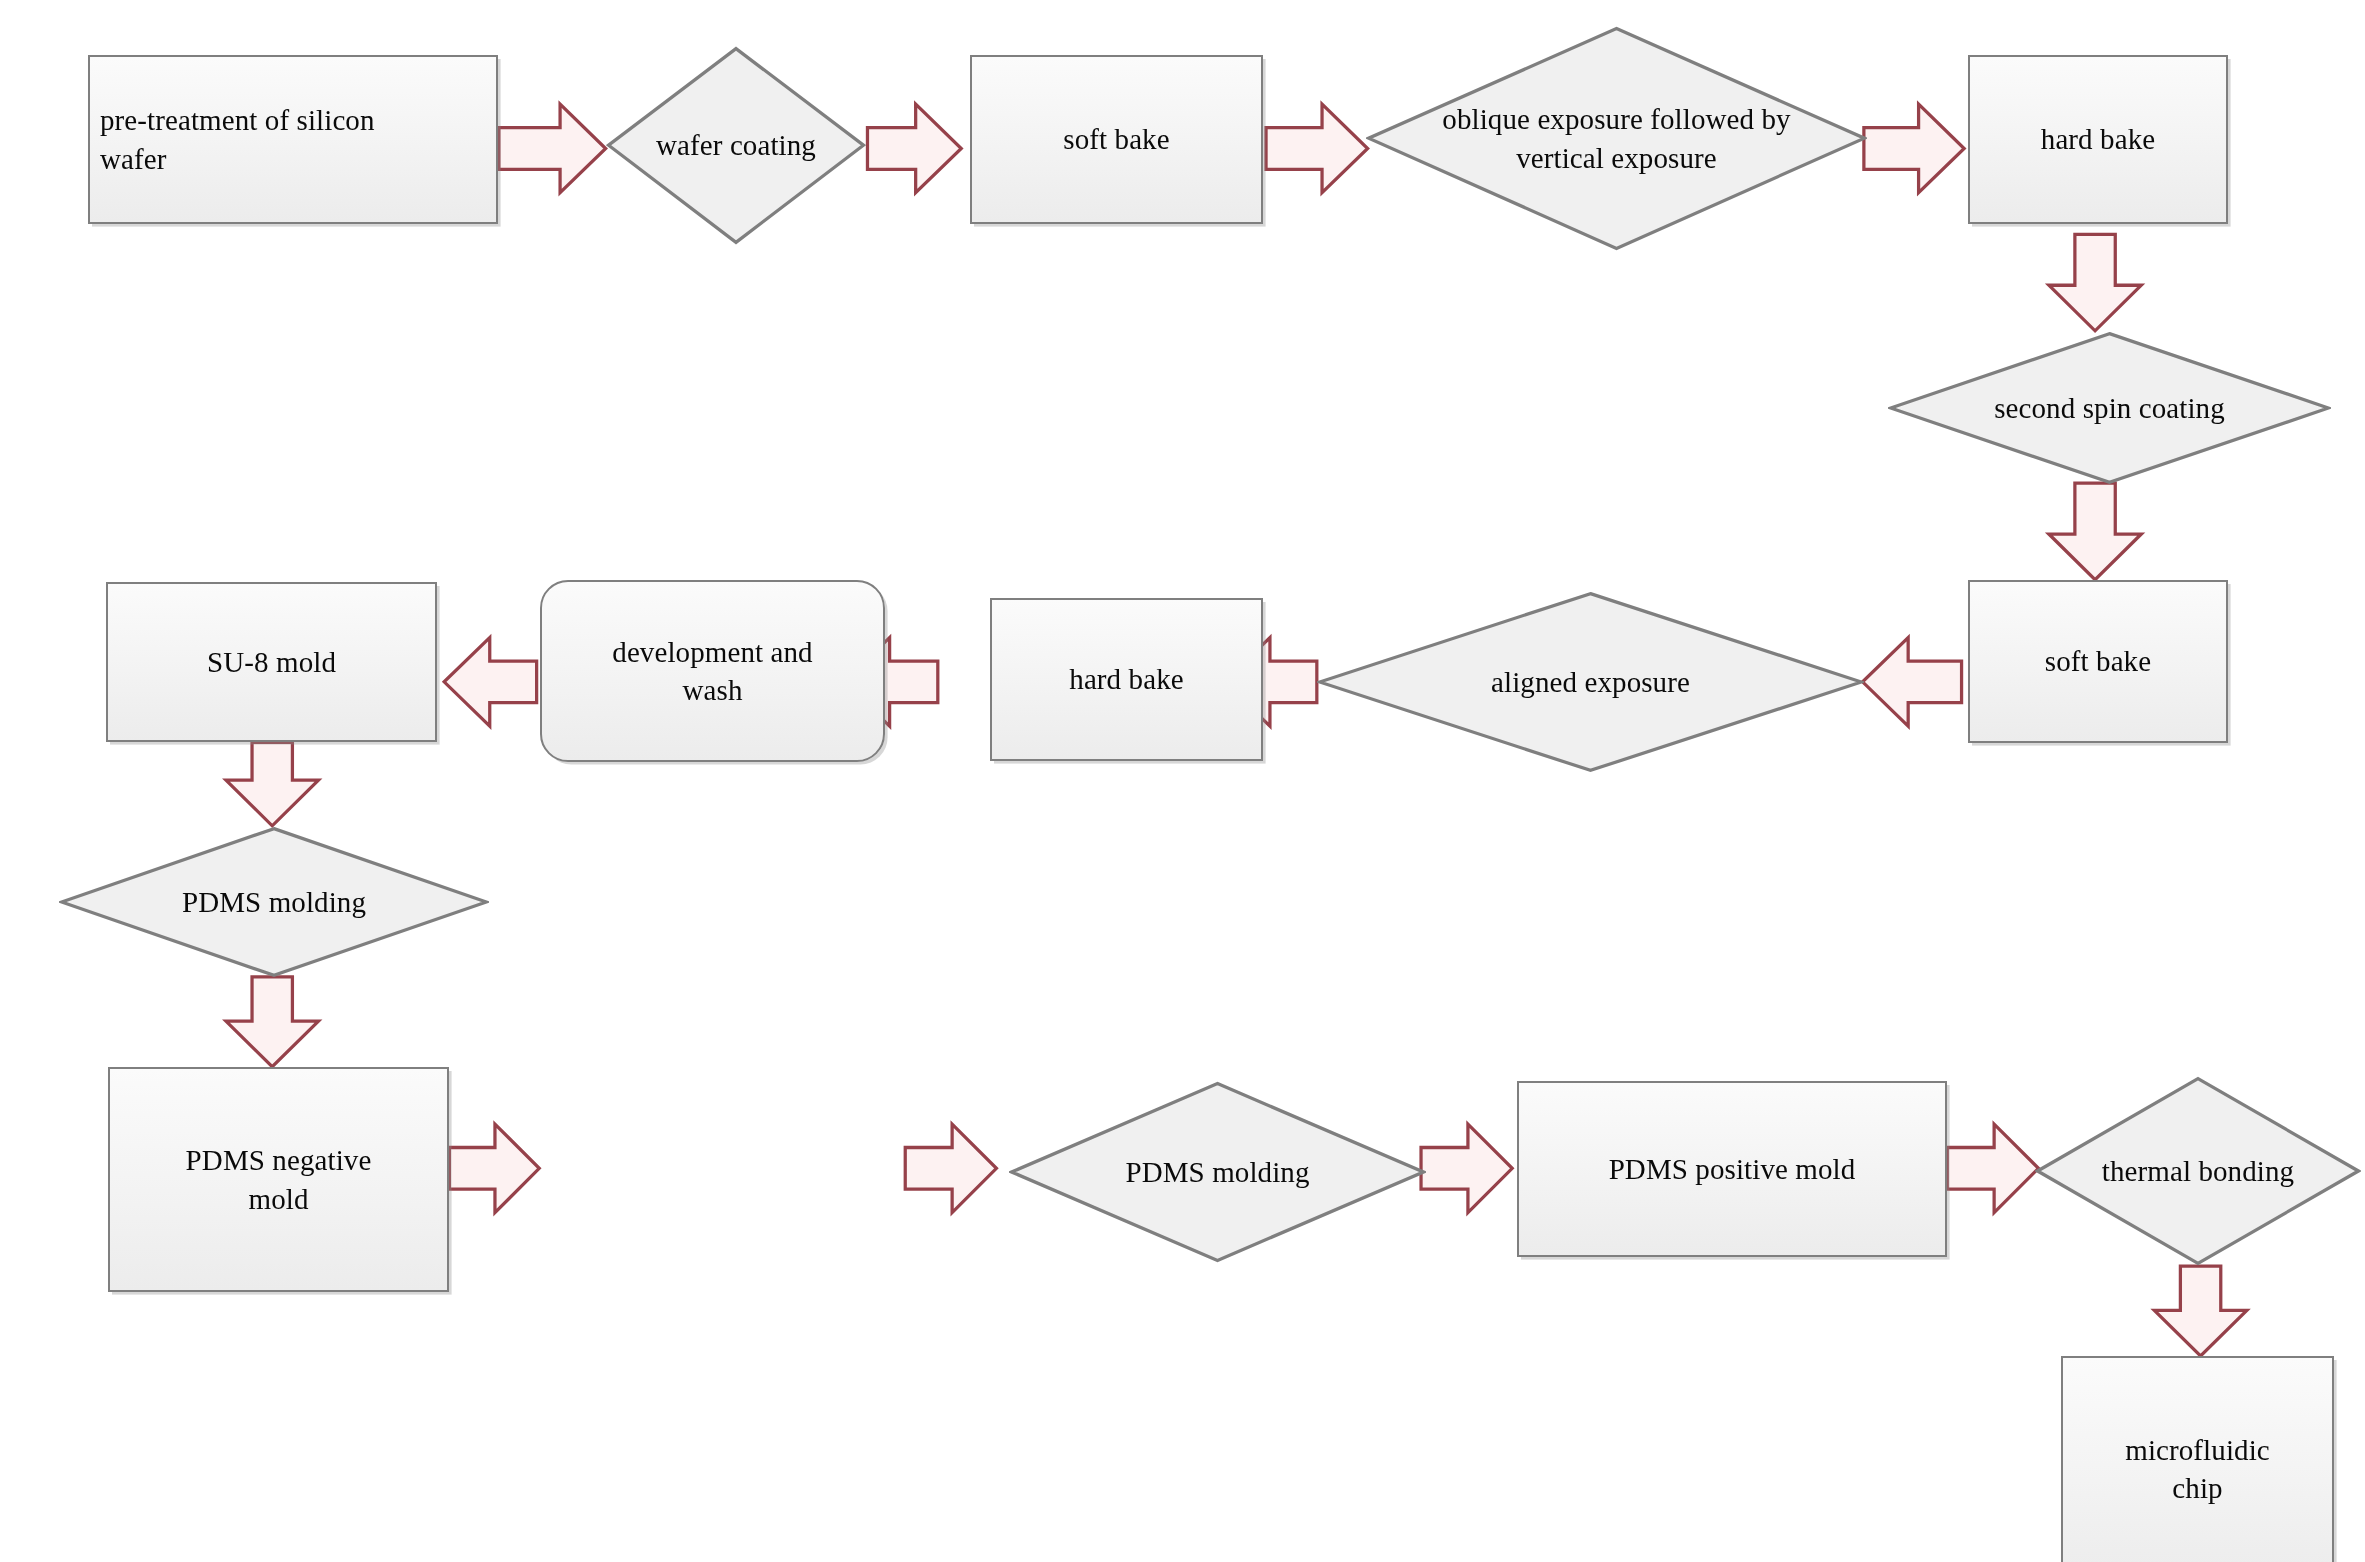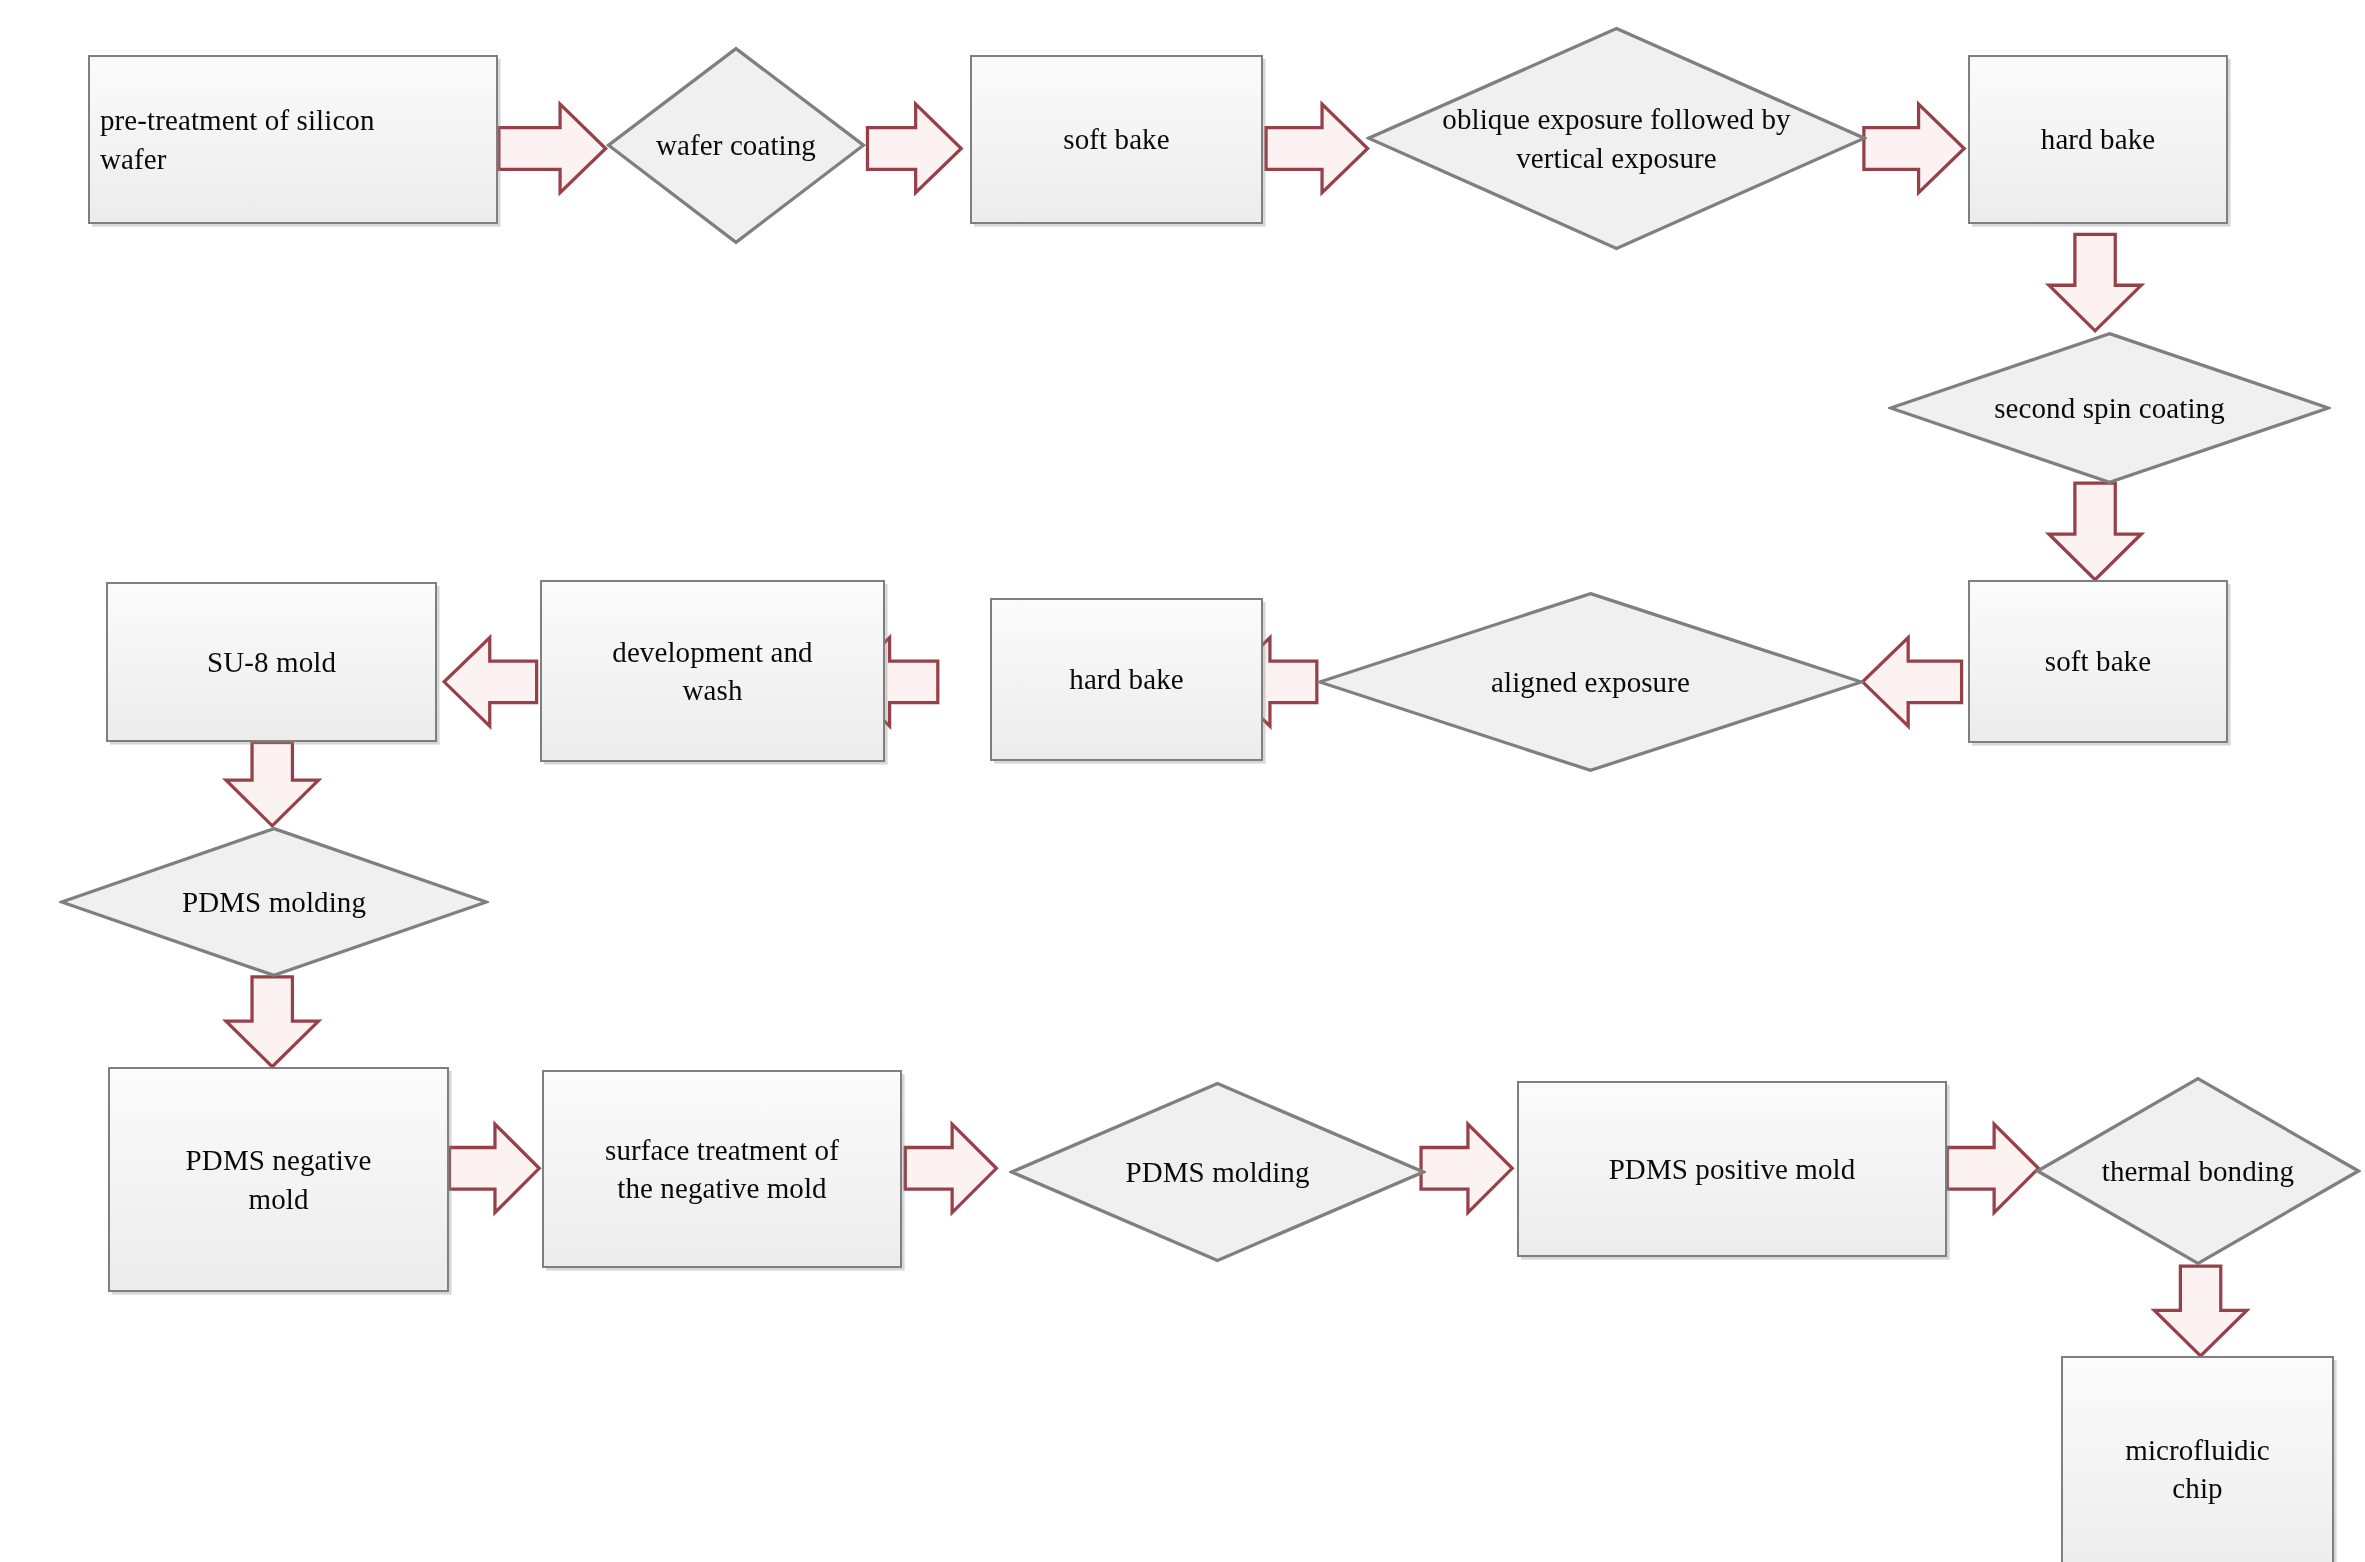--- a/index.html
+++ b/index.html
@@ -134,42 +134,39 @@
     <svg class="dshape" viewBox="0 0 840 280" preserveAspectRatio="none">
       <polygon points="420,4 836,140 420,276 4,140" fill="#f0f0f0" stroke="#7f7f7f" stroke-width="5"></polygon>
     </svg>
     <div class="lbl">aligned exposure</div>
   </div>
 
   <div class="node box" style="left:990px;top:598px;width:273px;height:163px;">
     <div class="lbl">hard bake</div>
   </div>
 
-  <div class="node box" style="left:540px;top:580px;width:345px;height:182px;">
+  <div class="node box" style="left:540px;top:580px;width:345px;height:182px;border-radius:28px;">
     <div class="lbl">development and<br>wash</div>
   </div>
 
   <div class="node box" style="left:106px;top:582px;width:331px;height:160px;">
     <div class="lbl">SU-8 mold</div>
   </div>
 
   <div class="node diamond" style="left:59px;top:826px;width:430px;height:152px;">
     <svg class="dshape" viewBox="0 0 660 234" preserveAspectRatio="none">
       <polygon points="330,4 656,117 330,230 4,117" fill="#f0f0f0" stroke="#7f7f7f" stroke-width="5"></polygon>
     </svg>
     <div class="lbl">PDMS molding</div>
   </div>
 
   <div class="node box" style="left:108px;top:1067px;width:341px;height:225px;">
     <div class="lbl">PDMS negative<br>mold</div>
   </div>
 
-  <div class="node box" style="left:542px;top:1070px;width:360px;height:198px;">
-    <div class="lbl">surface treatment of<br>the negative mold</div>
-  </div>
 
   <div class="node diamond" style="left:1009px;top:1081px;width:417px;height:182px;">
     <svg class="dshape" viewBox="0 0 640 280" preserveAspectRatio="none">
       <polygon points="320,4 636,140 320,276 4,140" fill="#f0f0f0" stroke="#7f7f7f" stroke-width="5"></polygon>
     </svg>
     <div class="lbl">PDMS molding</div>
   </div>
 
   <div class="node box" style="left:1517px;top:1081px;width:430px;height:176px;">
     <div class="lbl">PDMS positive mold</div>

